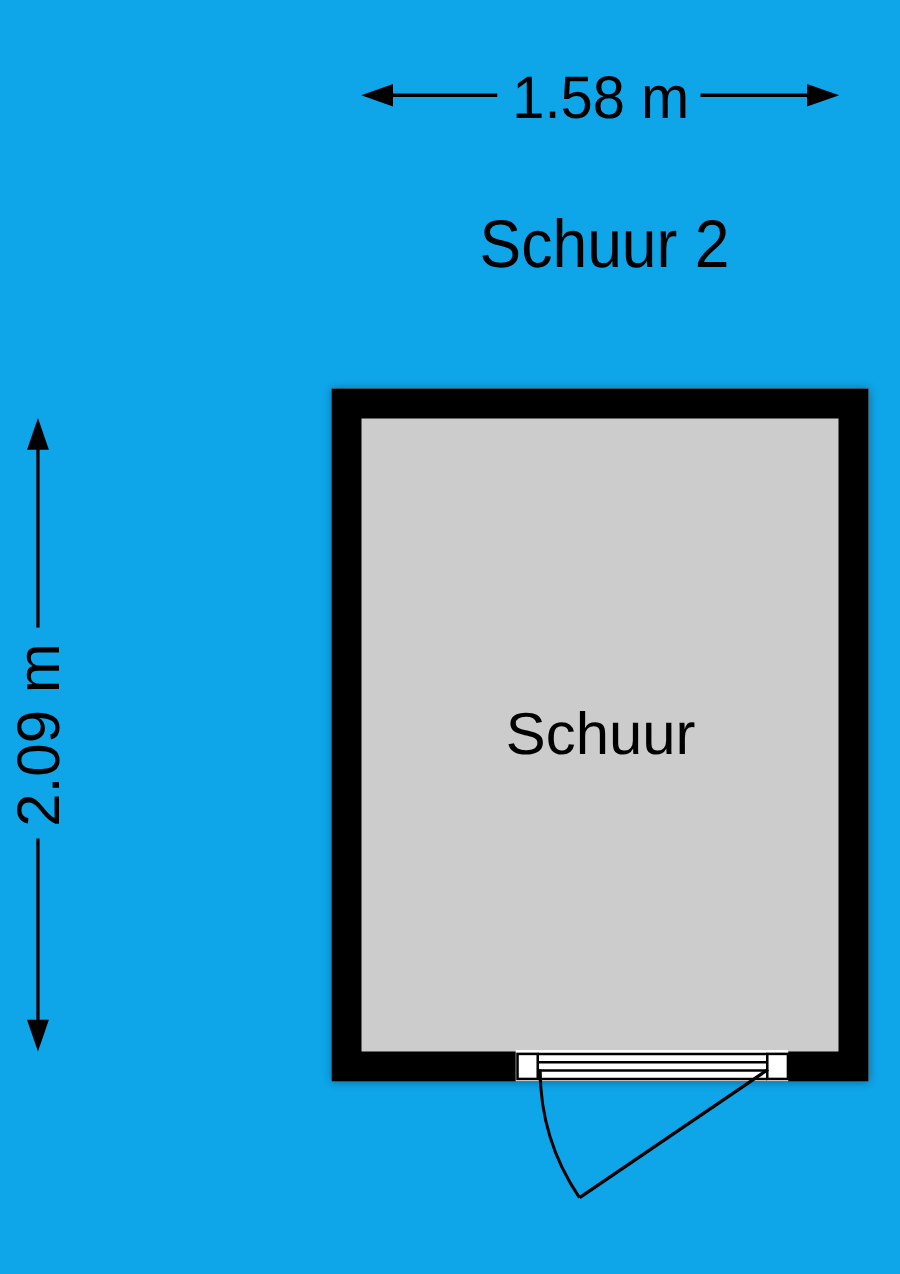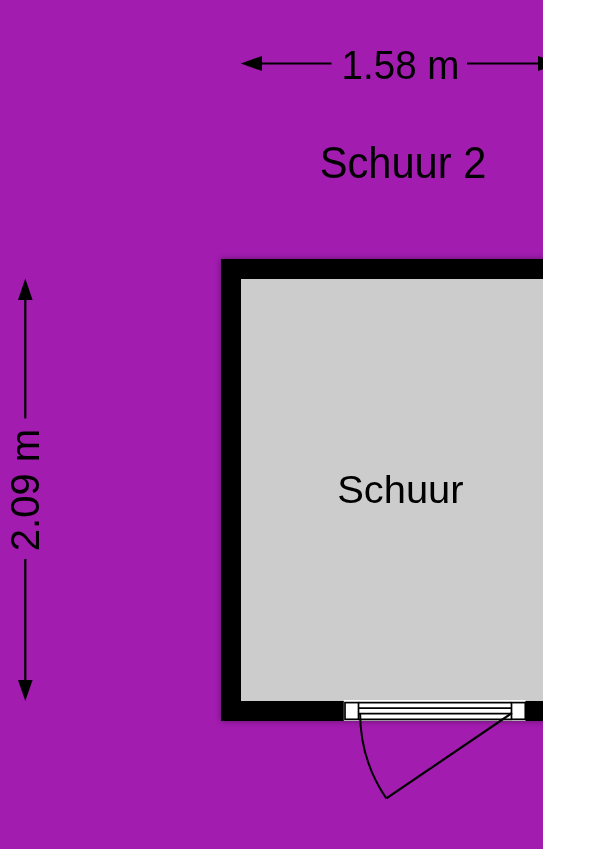--- a/index.html
+++ b/index.html
@@ -1,16 +1,16 @@
 <!DOCTYPE html>
 <html><head>
 <meta charset="utf-8">
 <style>
   html,body{margin:0;padding:0;background:#fff;}
-  #canvas{position:relative;width:543px;height:849px;background:#a21caf;overflow:hidden;
+  #canvas{position:relative;width:600px;height:849px;background:#0ea5e9;overflow:hidden;
           font-family:"Liberation Sans",sans-serif;}
   #room{position:absolute;left:220.8px;top:259.2px;width:358.5px;height:461.4px;
         box-sizing:border-box;border:20.2px solid #000;background:#ccc;
         box-shadow:0 0 6px rgba(0,0,0,0.4);}
   svg{position:absolute;left:0;top:0;}
 </style>
 </head>
 <body>
 <div id="canvas">
   <div id="room"></div>

